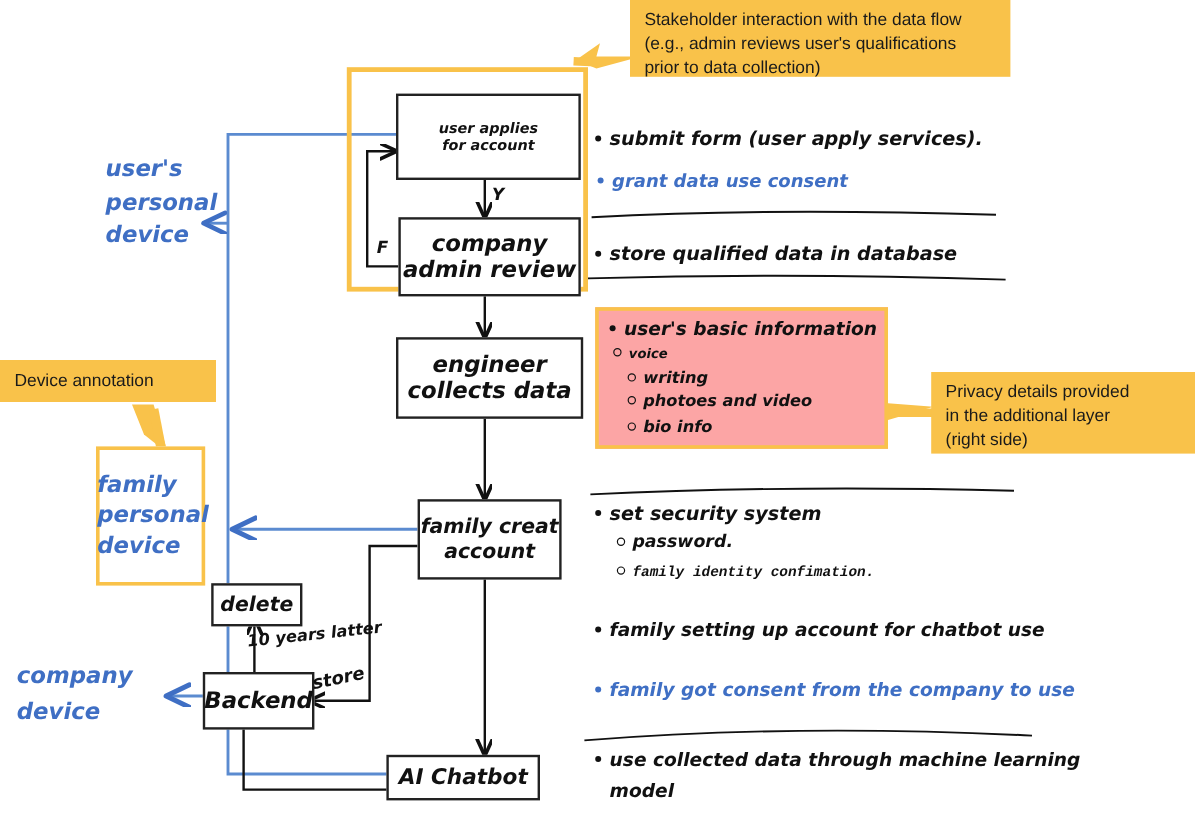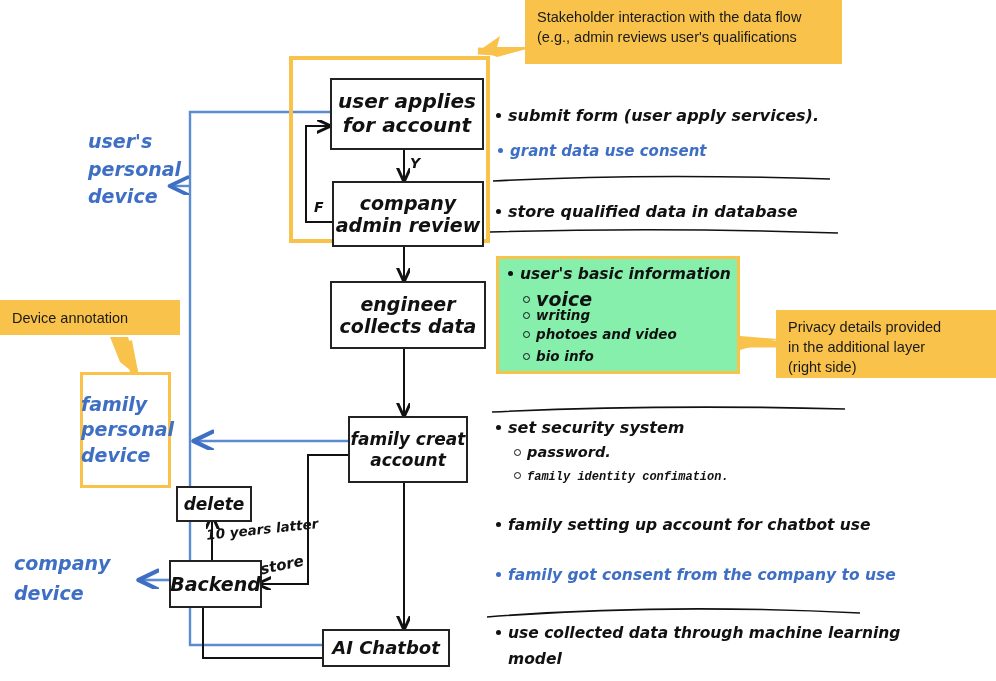--- a/index.html
+++ b/index.html
@@ -8,21 +8,21 @@
   svg.layer{position:absolute;left:0;top:0;width:996px;height:681px;overflow:visible;}
   .hand{font-family:"DejaVu Sans", sans-serif;font-style:italic;font-weight:600;color:#111;}
   .hand-blue{font-family:"DejaVu Sans", sans-serif;font-style:italic;font-weight:600;color:#3f6fc4;}
   .node{position:absolute;border:2px solid #222;background:#fff;display:flex;
         align-items:center;justify-content:center;text-align:center;line-height:1.18;}
   .node span{display:block;}
   .ann{position:absolute;background:#F9C24A;color:#1a1a1a;font-size:14.5px;
        line-height:1.38;padding:7px 10px 8px 12px;box-sizing:border-box;}
   .devbox{position:absolute;border:3px solid #F9C24A;background:#fff;
           display:flex;align-items:center;justify-content:center;}
-  .privbox{position:absolute;border:3px solid #F9C24A;background:#86efac;}
+  .privbox{position:absolute;border:3px solid #F9C24A;background:#fca5a5;}
   .bullets{position:absolute;}
   .bul{position:absolute;white-space:nowrap;}
   .dot{display:inline-block;width:5px;height:5px;border-radius:50%;
        background:#111;vertical-align:middle;margin-right:7px;margin-bottom:3px;}
   .dotb{display:inline-block;width:5px;height:5px;border-radius:50%;
        background:#3f6fc4;vertical-align:middle;margin-right:7px;margin-bottom:3px;}
   .circ{display:inline-block;width:5px;height:5px;border-radius:50%;
        border:1.3px solid #111;vertical-align:middle;margin-right:6px;margin-bottom:2px;}
   .lbl{position:absolute;white-space:nowrap;}
 </style>
@@ -75,33 +75,34 @@
     <path d="M497,52 L478,51" stroke="#F9C24A" stroke-width="7" fill="none"></path>
     <path d="M110,337 L128,337 L140,378 L120,362 Z" fill="#F9C24A"></path>
     <path d="M128,341 L134,372" stroke="#F9C24A" stroke-width="8" fill="none"></path>
     <path d="M778,339 L740,350 L740,336 Z" fill="#F9C24A"></path>
     <path d="M740,344 L782,344" stroke="#F9C24A" stroke-width="7" fill="none"></path>
   </svg>
 
   <div class="ann" style="left:525px;top:0px;width:317px;height:64px;">
     <div>Stakeholder interaction with the data flow</div>
     <div>(e.g., admin reviews user's qualifications</div>
+    <div>prior to data collection)</div>
   </div>
 
   <div class="ann" style="left:0px;top:300px;width:180px;height:35px;padding-top:8px;">
     <div>Device annotation</div>
   </div>
 
   <div class="ann" style="left:776px;top:310px;width:220px;height:68px;">
     <div>Privacy details provided</div>
     <div>in the additional layer</div>
     <div>(right side)</div>
   </div>
 
-  <div class="node hand" style="left:330px;top:78px;width:150px;height:68px;font-size:20px;">
+  <div class="node hand" style="left:330px;top:78px;width:150px;height:68px;font-size:12px;">
     <span>
       <span>user applies</span>
       <span>for account</span>
     </span>
   </div>
 
   <div class="node hand" style="left:332px;top:181px;width:148px;height:62px;font-size:19px;">
     <span>
       <span>company</span>
       <span>admin review</span>
@@ -182,21 +183,21 @@
     <path d="M490,232 Q660,227 838,233" stroke="#111" stroke-width="1.6" fill="none"></path>
     <path d="M492,412 Q660,404 845,409" stroke="#111" stroke-width="1.6" fill="none"></path>
     <path d="M487,617 Q660,603 860,613" stroke="#111" stroke-width="1.6" fill="none"></path>
   </svg>
 
   <div class="privbox" style="left:496px;top:256px;width:238px;height:112px;">
     <div class="bullets" style="position:relative;left:0;top:0;">
       <div class="bul hand" style="left:9px;top:6px;font-size:15.5px;">
         <span class="dot"></span><span>user's basic information</span>
       </div>
-      <div class="bul hand" style="left:24px;top:29px;font-size:19px;">
+      <div class="bul hand" style="left:12px;top:29px;font-size:11px;">
         <span class="circ"></span><span>voice</span>
       </div>
       <div class="bul hand" style="left:24px;top:48px;font-size:13.5px;">
         <span class="circ"></span><span>writing</span>
       </div>
       <div class="bul hand" style="left:24px;top:67px;font-size:13.5px;">
         <span class="circ"></span><span>photoes and video</span>
       </div>
       <div class="bul hand" style="left:24px;top:89px;font-size:13.5px;">
         <span class="circ"></span><span>bio info</span>

